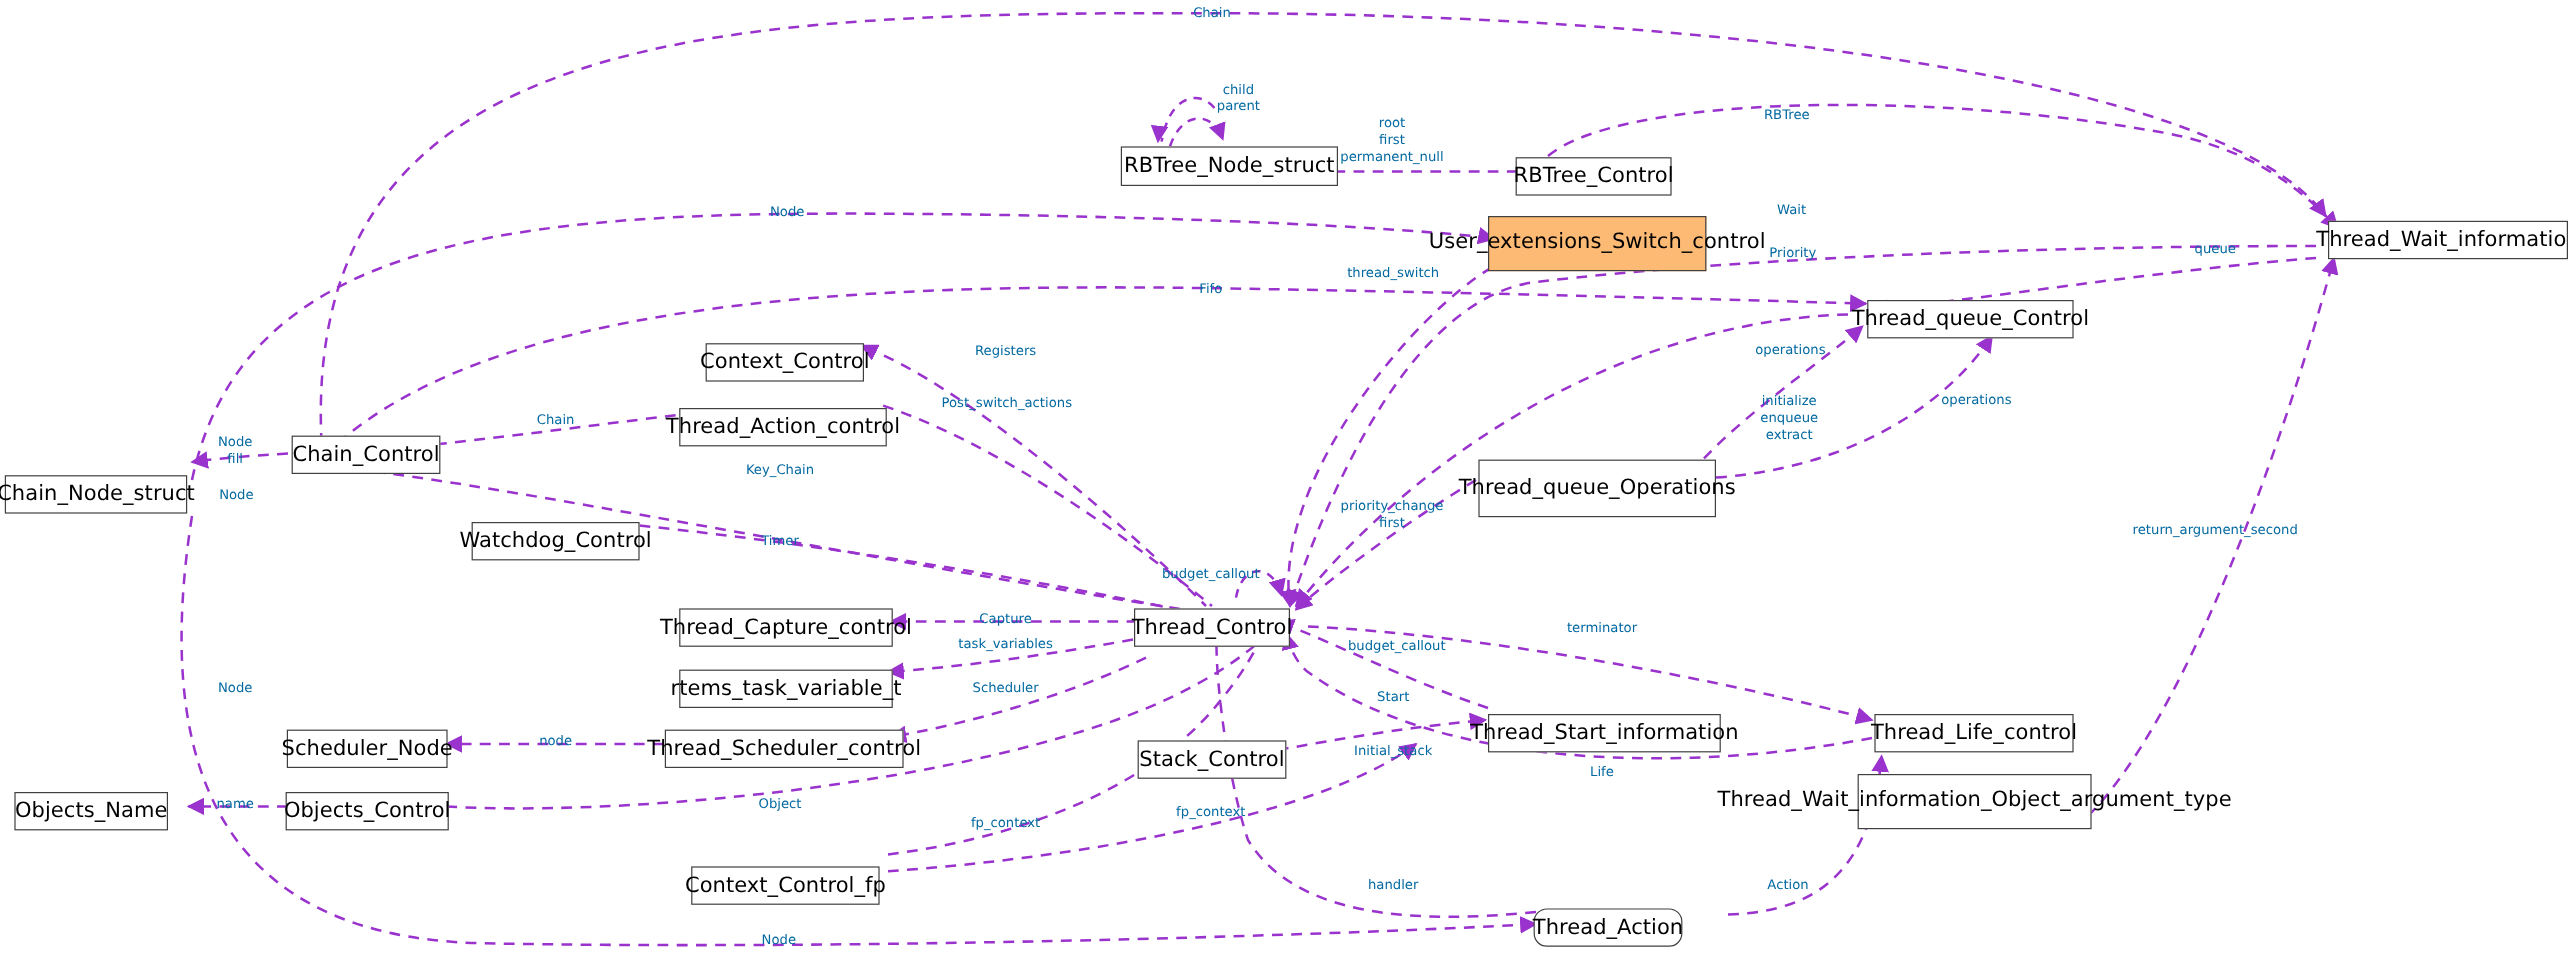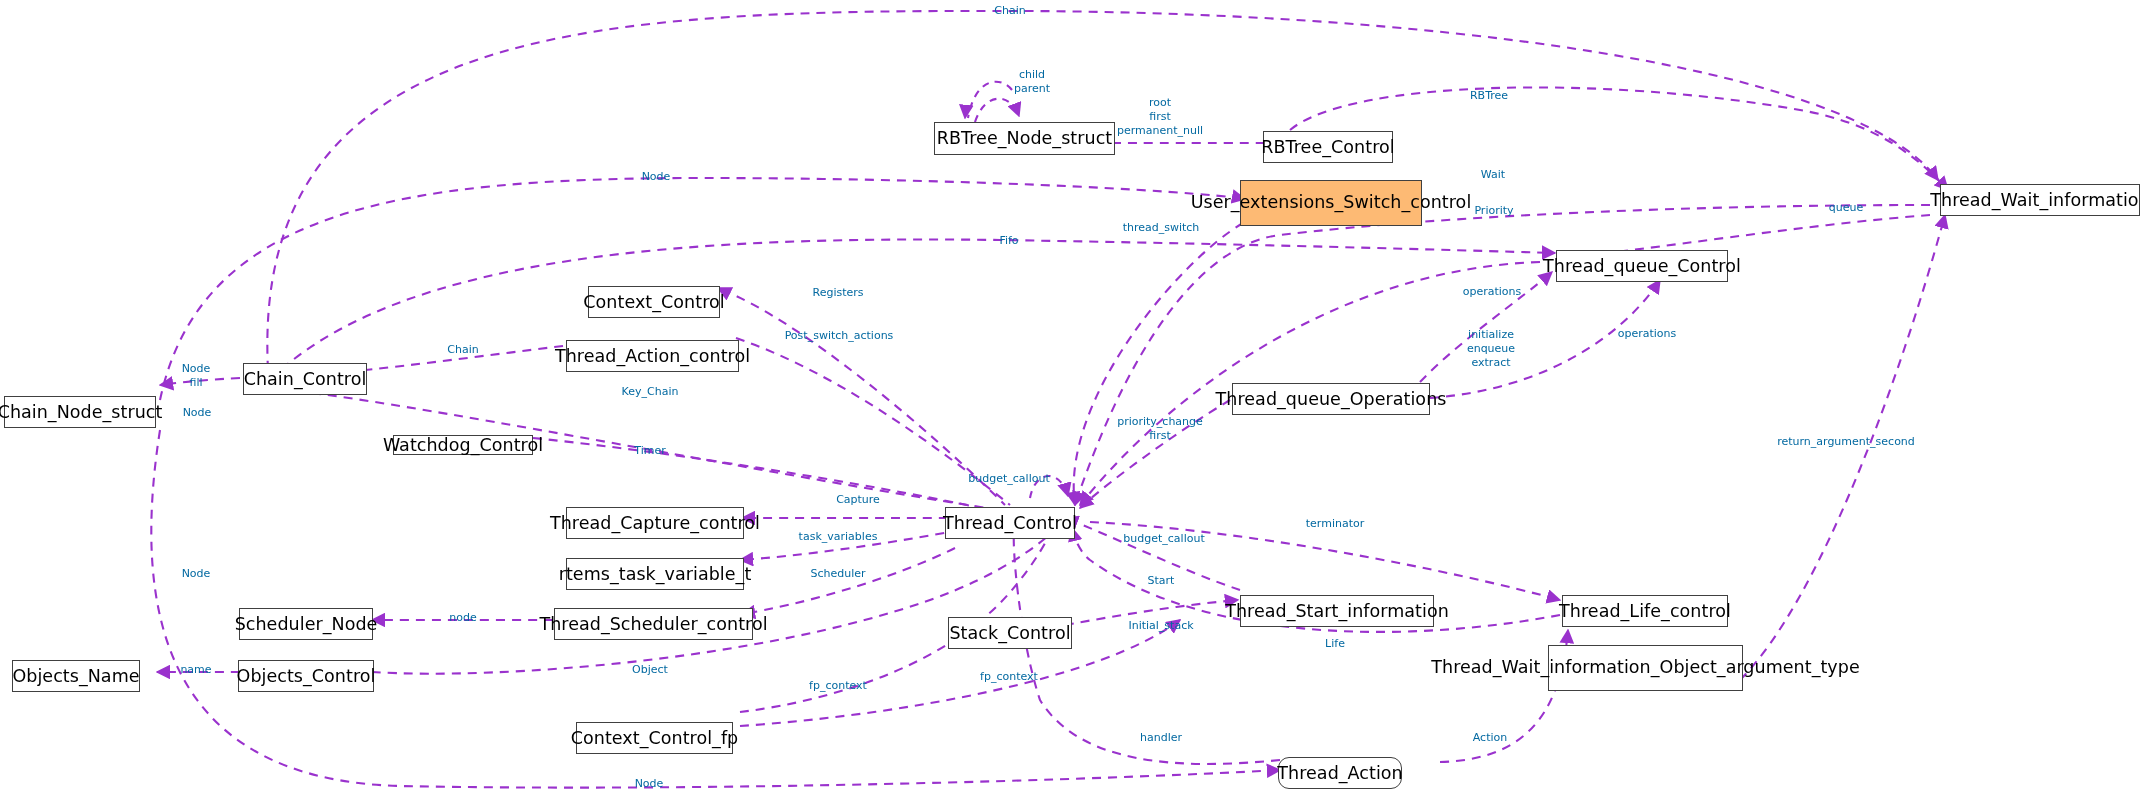--- a/index.html
+++ b/index.html
@@ -178,29 +178,29 @@
   </div>
 
   <div class="node" style="left:566px; top:340px; width:173px; height:32px;">
     <span>Thread_Action_control</span>
   </div>
 
   <div class="node" style="left:243px; top:363px; width:124px; height:32px;">
     <span>Chain_Control</span>
   </div>
 
-  <div class="node" style="left:1232px; top:383px; width:198px; height:32px;">
+  <div class="node" style="left:1232px; top:383px; width:198px; height:48px;">
     <span>Thread_queue_Operations</span>
   </div>
 
   <div class="node" style="left:4px; top:396px; width:152px; height:32px;">
     <span>Chain_Node_struct</span>
   </div>
 
-  <div class="node" style="left:393px; top:435px; width:140px; height:20px;">
+  <div class="node" style="left:393px; top:435px; width:140px; height:32px;">
     <span>Watchdog_Control</span>
   </div>
 
   <div class="node" style="left:566px; top:507px; width:178px; height:32px;">
     <span>Thread_Capture_control</span>
   </div>
 
   <div class="node" style="left:945px; top:507px; width:130px; height:32px;">
     <span>Thread_Control</span>
   </div>
@@ -272,21 +272,21 @@
   <div class="edge-label" style="left:1491px; top:349px;">initialize
 enqueue
 extract</div>
   <div class="edge-label" style="left:650px; top:392px;">Key_Chain</div>
   <div class="edge-label" style="left:197px; top:413px;">Node</div>
   <div class="edge-label" style="left:1160px; top:429px;">priority_change
 first</div>
   <div class="edge-label" style="left:650px; top:451px;">Timer</div>
   <div class="edge-label" style="left:1846px; top:442px;">return_argument_second</div>
   <div class="edge-label" style="left:1009px; top:479px;">budget_callout</div>
-  <div class="edge-label" style="left:838px; top:500px;margin-left:20px;">Capture</div>
+  <div class="edge-label" style="left:838px; top:516px;">Capture</div>
   <div class="edge-label" style="left:1335px; top:524px;">terminator</div>
   <div class="edge-label" style="left:838px; top:537px;">task_variables</div>
   <div class="edge-label" style="left:1164px; top:539px;">budget_callout</div>
   <div class="edge-label" style="left:196px; top:574px;">Node</div>
   <div class="edge-label" style="left:838px; top:574px;">Scheduler</div>
   <div class="edge-label" style="left:1161px; top:581px;">Start</div>
   <div class="edge-label" style="left:463px; top:618px;">node</div>
   <div class="edge-label" style="left:1161px; top:626px;">Initial_stack</div>
   <div class="edge-label" style="left:1335px; top:644px;">Life</div>
   <div class="edge-label" style="left:650px; top:670px;">Object</div>

